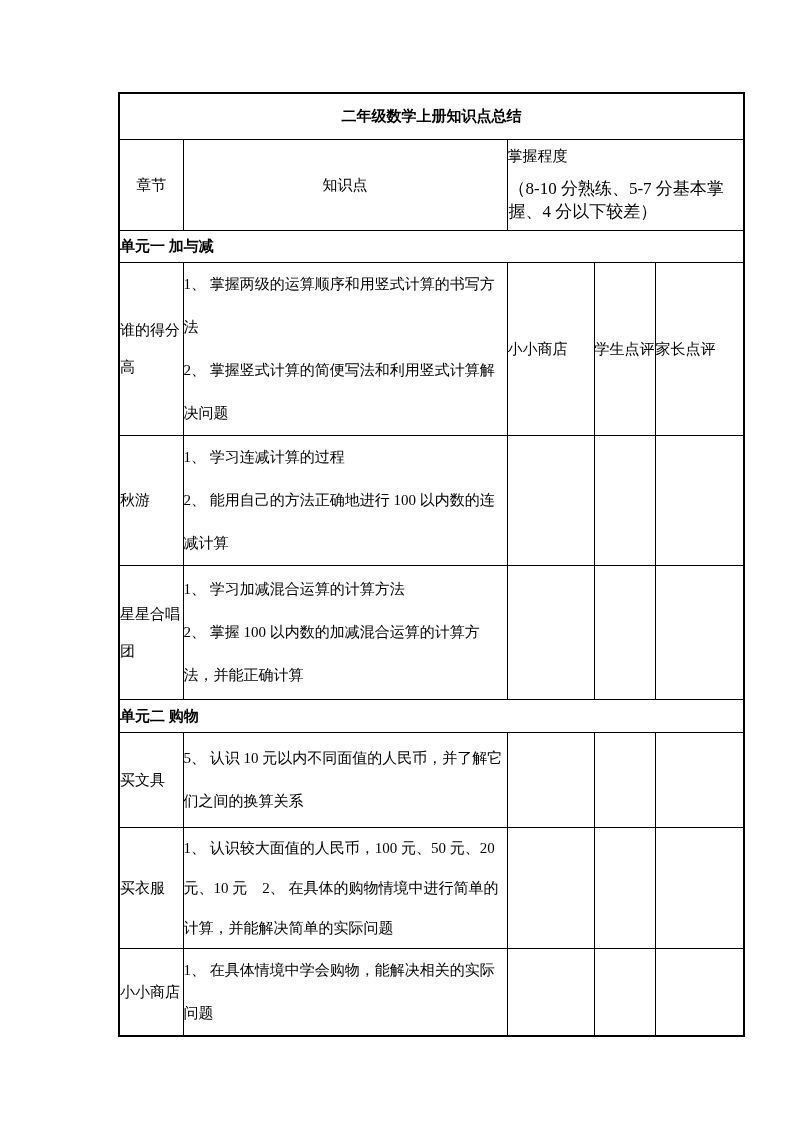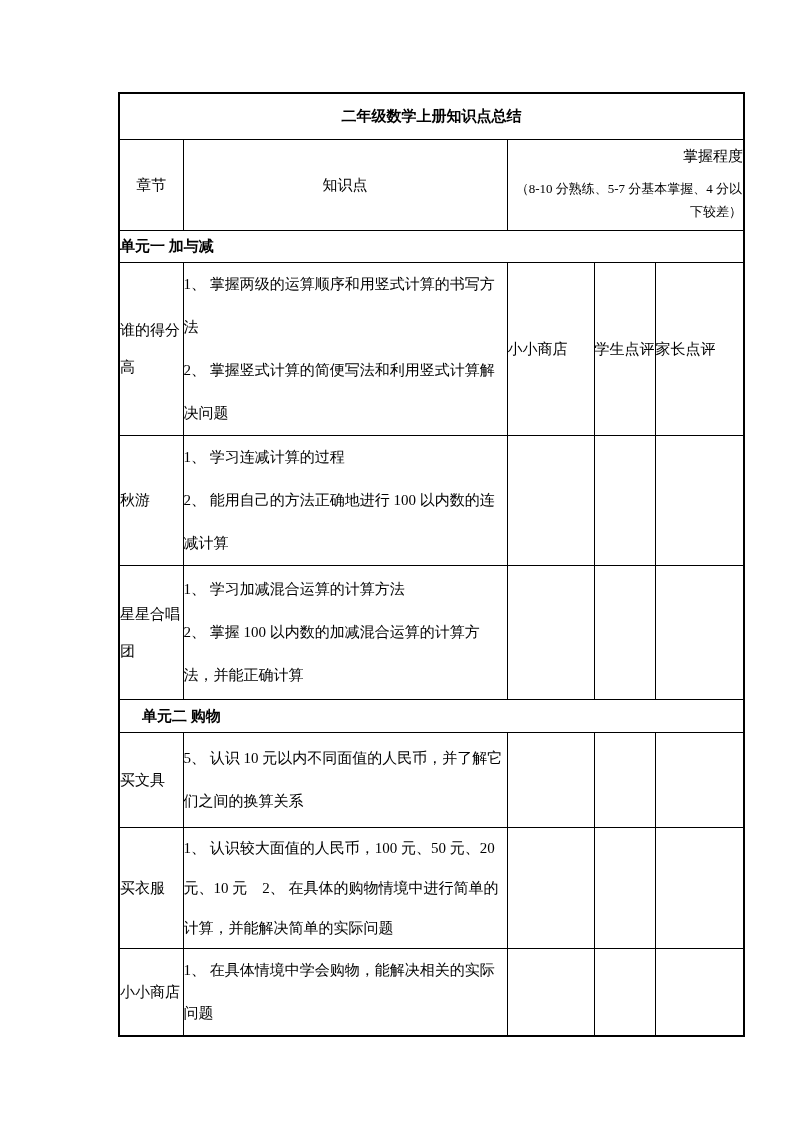--- a/index.html
+++ b/index.html
@@ -33,38 +33,38 @@
   }
   .doc-table { border: 2px solid #000000; }
 
   
   .row-title       td { height: 45px; }
   .row-header      td { height: 90px; }
   .row-unit        td { height: 31px; }
   .row-shuidefen   td { height: 128px; margin-left: 32px; }
   .row-qiuyou      td { height: 126px; }
   .row-xingxing    td { height: 133px; }
-  .row-unit2       td { height: 32px; padding-left: 22px; }
+  .row-unit2       td { height: 32px; }
   .row-maiwenju    td { height: 94px; }
   .row-maiyifu     td { height: 118px; }
   .row-xiaoxiao    td { height: 85px; }
 
   .title-cell {
     text-align: center;
     font-weight: bold;
     font-size: 19px;
   }
   .header-cell {
     text-align: center;
   }
-  .mastery-cell { text-align: right; }
+  .mastery-cell { text-align: left; }
   .mastery-title { display: block; }
   .mastery-note {
     display: block;
-    font-size: 13px;
+    font-size: 17px;
     line-height: 23px;
     margin-top: 11px;
     padding: 0 1px;
   }
   .unit-cell {
     font-weight: bold;
     text-align: left;
     padding-left: 2px;
     margin-top: 16px;
   }

